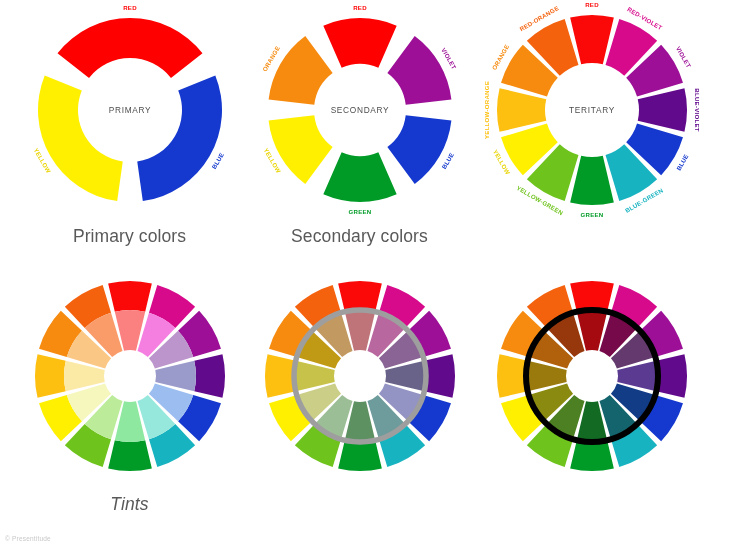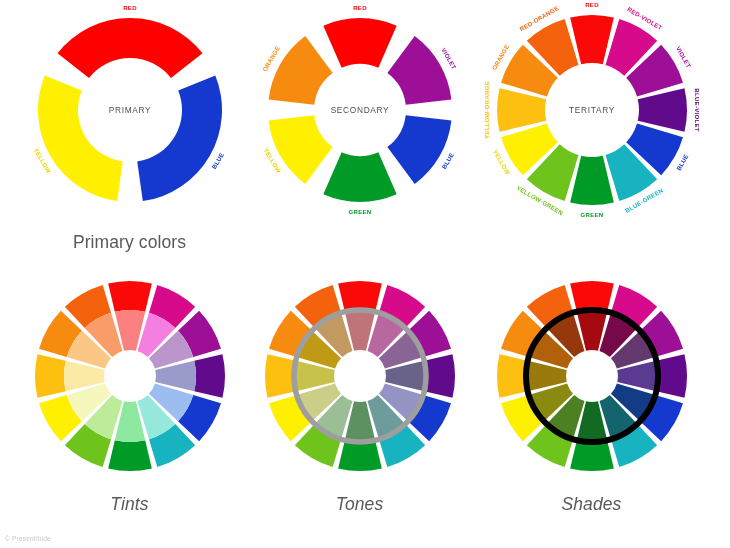--- a/index.html
+++ b/index.html
@@ -34,21 +34,21 @@
     height: 222px;
     display: block;
   }
   .wheel-holder svg { display: block; margin: 0 auto; }
   .caption {
     text-align: center;
     font-size: 17.5px;
     color: #595959;
     font-family: "Liberation Sans", sans-serif;
     letter-spacing: 0.1px;
-    margin-top: 8px;
+    margin-top: 2px;
     white-space: nowrap;
   }
   .r1 .caption { margin-top: 4px; }
   .hub-text {
     font-size: 8.3px;
     fill: #4d4d4d;
     font-family: "Liberation Sans", sans-serif;
     letter-spacing: 0.7px;
   }
   .seg-label {
@@ -98,20 +98,21 @@
           <text x="199.33459118601274" y="159" class="seg-label" fill="#1539CE" text-anchor="middle" dominant-baseline="middle" transform="rotate(-60 199.33459118601274 159)">BLUE</text>
           <path d="M 147.68491434112266 192.3695268434314 A 92 92 0 0 1 74.31508565887736 192.3695268434314 L 92.65754282943868 150.1847634217157 A 46 46 0 0 0 129.34245717056132 150.1847634217157 Z" fill="#009B26"></path>
           <text x="111" y="210" class="seg-label" fill="#009B26" text-anchor="middle" dominant-baseline="middle" transform="rotate(0 111 210)">GREEN</text>
           <path d="M 56.27630361887661 181.954831176784 A 92 92 0 0 1 19.591389277753947 118.41469566664743 L 65.29569463887697 113.20734783332372 A 46 46 0 0 0 83.63815180943831 144.977415588392 Z" fill="#FFF000"></path>
           <text x="22.665408813987256" y="159" class="seg-label" fill="#E8D400" text-anchor="middle" dominant-baseline="middle" transform="rotate(60 22.665408813987256 159)">YELLOW</text>
           <path d="M 19.591389277753947 97.58530433335258 A 92 92 0 0 1 56.27630361887656 34.04516882321603 L 83.63815180943828 71.02258441160802 A 46 46 0 0 0 65.29569463887697 102.79265216667629 Z" fill="#F68B10"></path>
           <text x="22.66540881398727" y="56.999999999999986" class="seg-label" fill="#F68B10" text-anchor="middle" dominant-baseline="middle" transform="rotate(300 22.66540881398727 56.999999999999986)">ORANGE</text>
           <text x="111" y="111" class="hub-text" text-anchor="middle" fill="#4d4d4d">SECONDARY</text>
         </svg>
       </div>
+    <div class="caption">Secondary colors</div>
   </div>
 
   <div class="cell cell-r0 cell-c2">
     <div class="wheel-holder">
         <svg width="222" height="222" viewBox="0 0 222 222">
           <path d="M 89.14527496713009 15.54800708617661 A 95 95 0 0 1 132.8547250328699 15.54800708617661 L 121.8123376478409 62.260592979476854 A 47 47 0 0 0 100.1876623521591 62.260592979476854 Z" fill="#FB0909"></path>
           <text x="111" y="3" class="seg-label" fill="#FB0909" text-anchor="middle" dominant-baseline="middle" transform="rotate(0 111 3)">RED</text>
           <path d="M 138.29924938572265 17.00686298969508 A 95 95 0 0 1 176.15274352810073 38.86158802256499 L 143.23346258758667 73.7946803901111 A 47 47 0 0 0 124.50594443293647 62.9823427422702 Z" fill="#D70A8C"></path>
           <text x="163.5" y="17.067332602633954" class="seg-label" fill="#D70A8C" text-anchor="middle" dominant-baseline="middle" transform="rotate(30 163.5 17.067332602633954)">RED-VIOLET</text>
           <path d="M 180.138411977435 42.84725647189927 A 95 95 0 0 1 201.9931370103049 80.70075061427735 L 156.0176572577298 94.49405556706353 A 47 47 0 0 0 145.2053196098889 75.76653741241333 Z" fill="#9C0F96"></path>
@@ -194,21 +195,20 @@
           <path d="M 62.96699799462414 153.26401129320686 A 66 66 0 0 1 47.78371534020921 126.96579431008098 L 86.09661513402182 115.47137351609251 A 26 26 0 0 0 92.07790830091254 125.8312771761118 Z" fill="#CBCE86"></path>
           <path d="M 18.548007086176625 129.85472503286996 A 95 95 0 0 1 18.54800708617661 86.14527496713006 L 46.77019439671217 92.8167173455851 A 66 66 0 0 0 46.770194396712185 123.18328265441491 Z" fill="#FDC010"></path>
           <path d="M 46.770194396712185 123.18328265441491 A 66 66 0 0 1 46.77019439671217 92.8167173455851 L 85.6973493077957 102.01870683310928 A 26 26 0 0 0 85.6973493077957 113.98129316689072 Z" fill="#C7C24A"></path>
           <path d="M 20.00686298969508 80.70075061427737 A 95 95 0 0 1 41.86158802256503 42.84725647189923 L 62.96699799462412 62.73598870679315 A 66 66 0 0 0 47.78371534020922 89.03420568991902 Z" fill="#F68B10"></path>
           <path d="M 47.78371534020922 89.03420568991902 A 66 66 0 0 1 62.96699799462412 62.73598870679315 L 92.07790830091253 90.1687228238882 A 26 26 0 0 0 86.09661513402182 100.52862648390749 Z" fill="#C09A14"></path>
           <path d="M 45.84725647189924 38.86158802256503 A 95 95 0 0 1 83.70075061427738 17.00686298969508 L 92.03420568991902 44.78371534020922 A 66 66 0 0 0 65.73598870679317 59.96699799462412 Z" fill="#F4620E"></path>
           <path d="M 65.73598870679317 59.96699799462412 A 66 66 0 0 1 92.03420568991902 44.78371534020922 L 103.52862648390749 83.09661513402182 A 26 26 0 0 0 93.16872282388822 89.07790830091253 Z" fill="#C39962"></path>
           <circle cx="111" cy="108" r="66" fill="none" stroke="#9e9e9e" stroke-width="5.5"></circle>
         </svg>
       </div>
-    <div class="caption">Tones</div>
   </div>
 
   <div class="cell cell-r1 cell-c2 r1">
     <div class="wheel-holder">
         <svg width="222" height="222" viewBox="0 0 222 222">
           <path d="M 89.14527496713009 15.54800708617661 A 95 95 0 0 1 132.8547250328699 15.54800708617661 L 126.1832826544149 43.77019439671217 A 66 66 0 0 0 95.81671734558512 43.77019439671217 Z" fill="#FB0909"></path>
           <path d="M 95.81671734558512 43.77019439671217 A 66 66 0 0 1 126.1832826544149 43.77019439671217 L 116.98129316689071 82.6973493077957 A 26 26 0 0 0 105.01870683310929 82.6973493077957 Z" fill="#A40A0F"></path>
           <path d="M 138.29924938572265 17.00686298969508 A 95 95 0 0 1 176.15274352810073 38.86158802256499 L 156.26401129320683 59.9669979946241 A 66 66 0 0 0 129.965794310081 44.78371534020922 Z" fill="#D70A8C"></path>
           <path d="M 129.965794310081 44.78371534020922 A 66 66 0 0 1 156.26401129320683 59.9669979946241 L 128.83127717611177 89.07790830091253 A 26 26 0 0 0 118.47137351609251 83.09661513402182 Z" fill="#76094A"></path>
           <path d="M 180.138411977435 42.84725647189927 A 95 95 0 0 1 201.9931370103049 80.70075061427735 L 174.21628465979077 89.034205689919 A 66 66 0 0 0 159.0330020053759 62.73598870679317 Z" fill="#9C0F96"></path>
@@ -227,18 +227,17 @@
           <path d="M 62.96699799462414 153.26401129320686 A 66 66 0 0 1 47.78371534020921 126.96579431008098 L 86.09661513402182 115.47137351609251 A 26 26 0 0 0 92.07790830091254 125.8312771761118 Z" fill="#8A8A10"></path>
           <path d="M 18.548007086176625 129.85472503286996 A 95 95 0 0 1 18.54800708617661 86.14527496713006 L 46.77019439671217 92.8167173455851 A 66 66 0 0 0 46.770194396712185 123.18328265441491 Z" fill="#FDC010"></path>
           <path d="M 46.770194396712185 123.18328265441491 A 66 66 0 0 1 46.77019439671217 92.8167173455851 L 85.6973493077957 102.01870683310928 A 26 26 0 0 0 85.6973493077957 113.98129316689072 Z" fill="#9A7A0D"></path>
           <path d="M 20.00686298969508 80.70075061427737 A 95 95 0 0 1 41.86158802256503 42.84725647189923 L 62.96699799462412 62.73598870679315 A 66 66 0 0 0 47.78371534020922 89.03420568991902 Z" fill="#F68B10"></path>
           <path d="M 47.78371534020922 89.03420568991902 A 66 66 0 0 1 62.96699799462412 62.73598870679315 L 92.07790830091253 90.1687228238882 A 26 26 0 0 0 86.09661513402182 100.52862648390749 Z" fill="#B1600C"></path>
           <path d="M 45.84725647189924 38.86158802256503 A 95 95 0 0 1 83.70075061427738 17.00686298969508 L 92.03420568991902 44.78371534020922 A 66 66 0 0 0 65.73598870679317 59.96699799462412 Z" fill="#F4620E"></path>
           <path d="M 65.73598870679317 59.96699799462412 A 66 66 0 0 1 92.03420568991902 44.78371534020922 L 103.52862648390749 83.09661513402182 A 26 26 0 0 0 93.16872282388822 89.07790830091253 Z" fill="#96380C"></path>
           <circle cx="111" cy="108" r="66" fill="none" stroke="#000000" stroke-width="6"></circle>
         </svg>
       </div>
-    <div class="caption">Shades</div>
   </div>
 
 </div>
 
 <div class="watermark">© Presentitude</div>
 
 </body></html>

